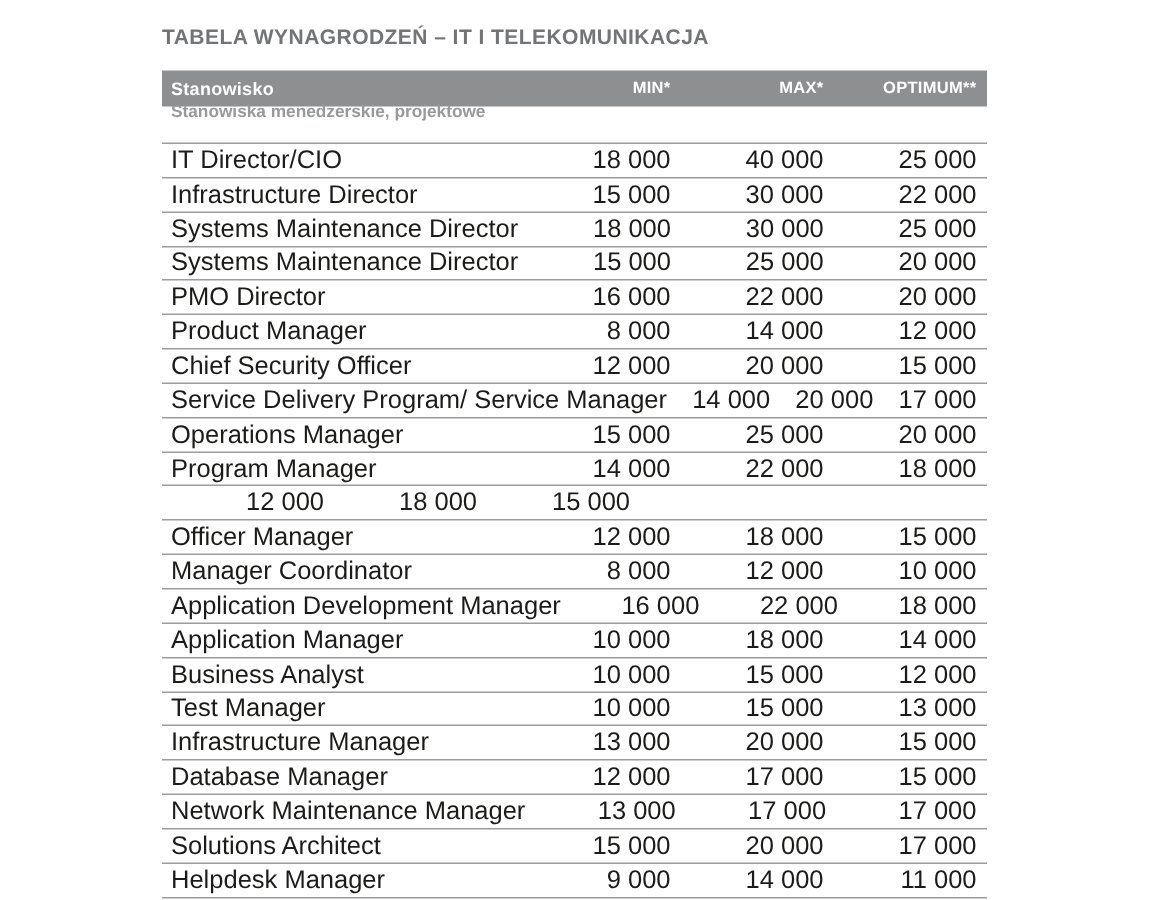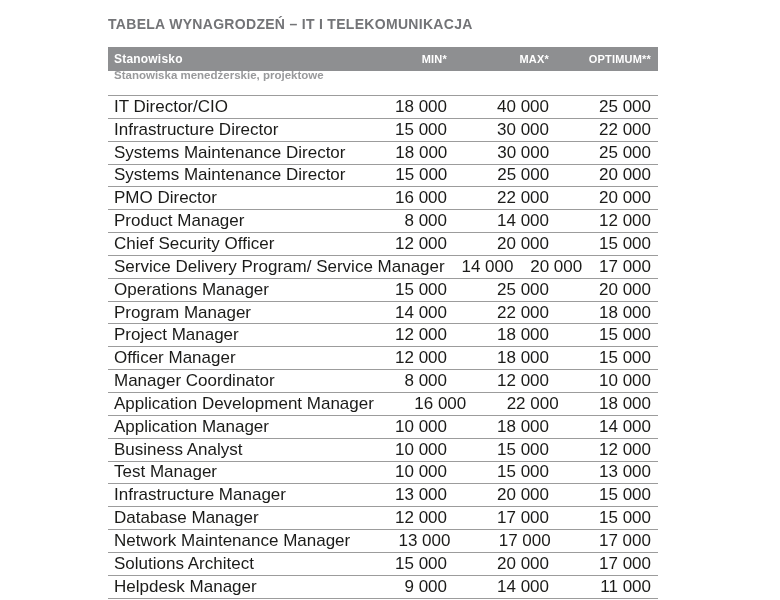--- a/index.html
+++ b/index.html
@@ -139,21 +139,20 @@
   </div>
 
   <div class="row">
     <div class="col-pos">Program Manager</div>
     <div class="col-num">14 000</div>
     <div class="col-num">22 000</div>
     <div class="col-num">18 000</div>
   </div>
 
   <div class="row">
-    <div class="col-pos">Project Manager</div>
     <div class="col-num">12 000</div>
     <div class="col-num">18 000</div>
     <div class="col-num">15 000</div>
   </div>
 
   <div class="row">
     <div class="col-pos">Officer Manager</div>
     <div class="col-num">12 000</div>
     <div class="col-num">18 000</div>
     <div class="col-num">15 000</div>

